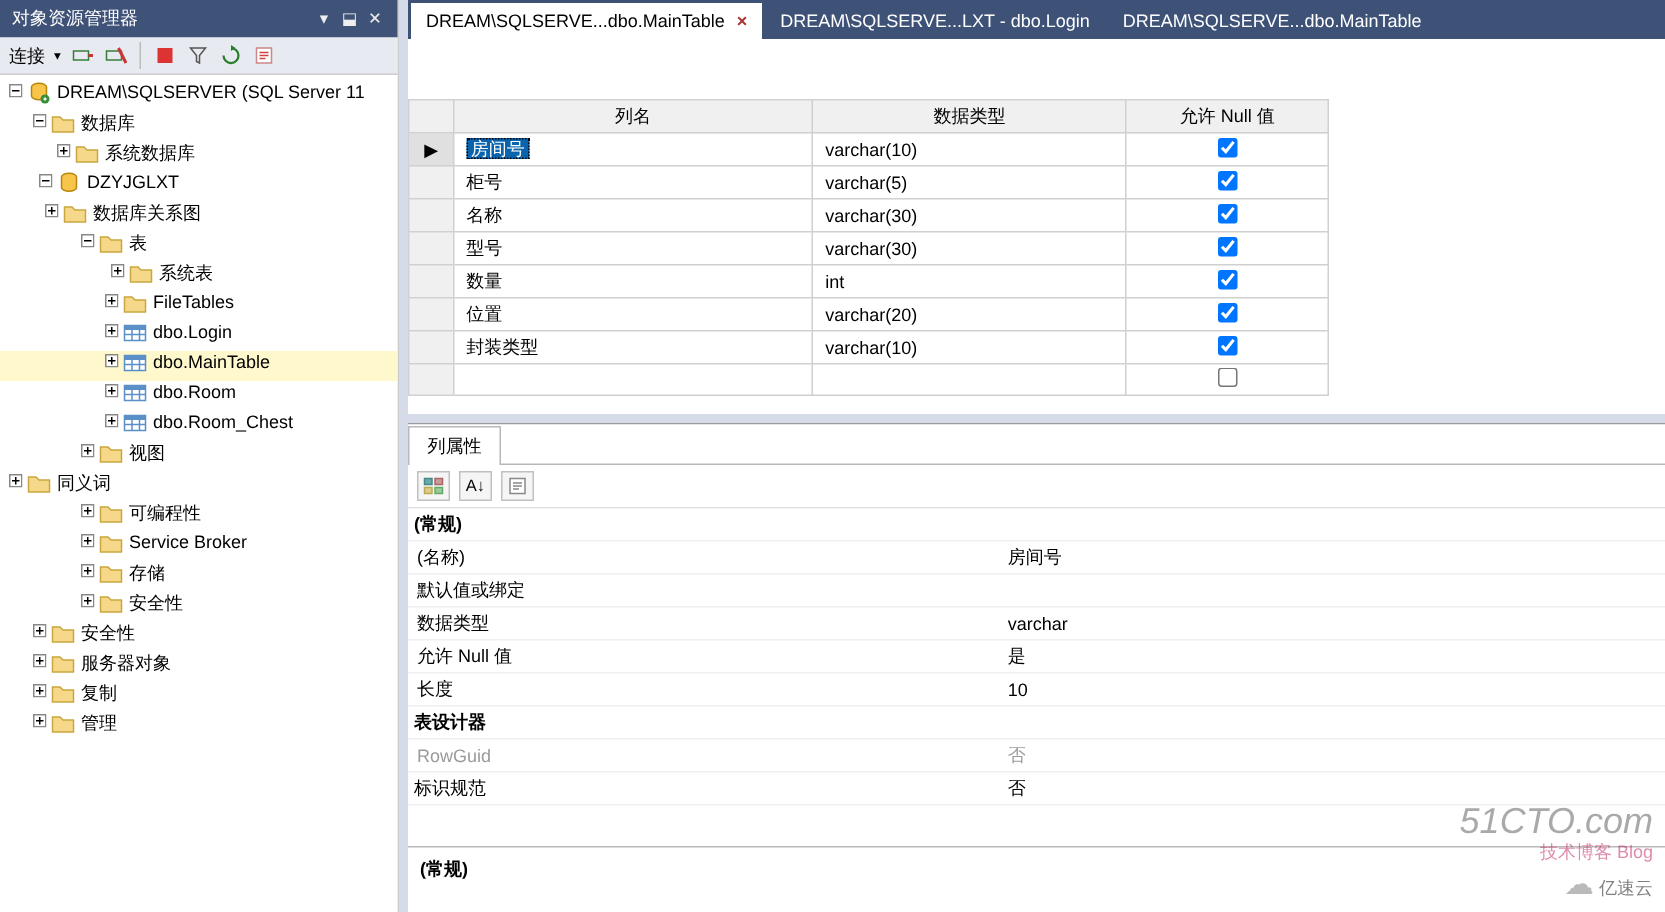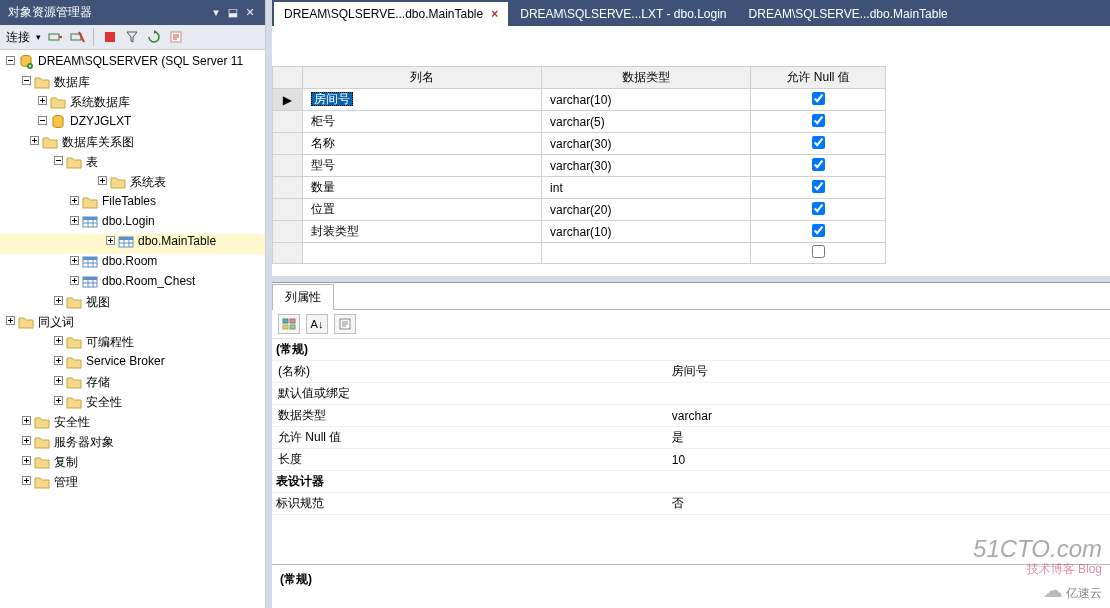--- a/index.html
+++ b/index.html
@@ -169,21 +169,21 @@
                       </span>
                       <span class="icon16">
                         <svg width="16" height="14">
                           <path d="M1 3 h5 l2 2 h7 v8 h-14 z" fill="#f5d88a" stroke="#c9a63f"></path>
                         </svg>
                       </span>
                       <span class="node-label">系统数据库</span>
                     </div>
                   </li>
                 <li>
-                  <div class="node" style="padding-left:36px">
+                  <div class="node" style="padding-left:24px">
                       <span class="twisty">
                         <svg width="9" height="9">
                           <rect x="0.5" y="0.5" width="8" height="8" fill="#fff" stroke="#888"></rect>
                           <path d="M2 4.5 h5" stroke="#000"></path>
                         </svg>
                       </span>
                       <span class="icon16">
                         <svg width="16" height="16">
                           <ellipse cx="8" cy="4" rx="5" ry="2.5" fill="#f6c549" stroke="#b8860b"></ellipse>
                           <path d="M3 4 v7 a5 2.5 0 0 0 10 0 v-7" fill="#f6c549" stroke="#b8860b"></path>
@@ -218,21 +218,21 @@
                           </span>
                           <span class="icon16">
                             <svg width="16" height="14">
                               <path d="M1 3 h5 l2 2 h7 v8 h-14 z" fill="#f5d88a" stroke="#c9a63f"></path>
                             </svg>
                           </span>
                           <span class="node-label">表</span>
                         </div>
                       <ul>
                         <li>
-                            <div class="node" style="padding-left:96px">
+                            <div class="node" style="padding-left:72px">
                               <span class="twisty">
                                 <svg width="9" height="9">
                                   <rect x="0.5" y="0.5" width="8" height="8" fill="#fff" stroke="#888"></rect>
                                   <path d="M2 4.5 h5 M4.5 2 v5" stroke="#000"></path>
                                 </svg>
                               </span>
                               <span class="icon16">
                                 <svg width="16" height="14">
                                   <path d="M1 3 h5 l2 2 h7 v8 h-14 z" fill="#f5d88a" stroke="#c9a63f"></path>
                                 </svg>
@@ -268,21 +268,21 @@
                                 <svg width="16" height="14">
                                   <rect x="1" y="2" width="14" height="10" fill="#fff" stroke="#5a8fc8"></rect>
                                   <rect x="1" y="2" width="14" height="3" fill="#5a8fc8"></rect>
                                   <path d="M6 2 v10 M11 2 v10 M1 8 h14" stroke="#5a8fc8"></path>
                                 </svg>
                               </span>
                               <span class="node-label">dbo.Login</span>
                             </div>
                           </li>
                         <li>
-                            <div class="node highlight" style="padding-left:104px">
+                            <div class="node highlight" style="padding-left:68px">
                               <span class="twisty">
                                 <svg width="9" height="9">
                                   <rect x="0.5" y="0.5" width="8" height="8" fill="#fff" stroke="#888"></rect>
                                   <path d="M2 4.5 h5 M4.5 2 v5" stroke="#000"></path>
                                 </svg>
                               </span>
                               <span class="icon16">
                                 <svg width="16" height="14">
                                   <rect x="1" y="2" width="14" height="10" fill="#fff" stroke="#5a8fc8"></rect>
                                   <rect x="1" y="2" width="14" height="3" fill="#5a8fc8"></rect>
@@ -622,20 +622,24 @@
                 <td class="pkey">允许 Null 值</td>
                 <td class="pval">是</td>
               </tr>
           <tr>
                 <td class="pkey">长度</td>
                 <td class="pval">10</td>
               </tr>
           <tr class="cat">
                 <td colspan="2"><span class="expander">∨</span><span>表设计器</span></td>
               </tr>
+          <tr class="disabled">
+                <td class="pkey">RowGuid</td>
+                <td class="pval">否</td>
+              </tr>
           <tr>
                 <td class="pkey"><span class="expander">›</span><span>标识规范</span></td>
                 <td class="pval">否</td>
               </tr>
         </tbody>
           </table>
       </div>
       <div class="prop-desc">(常规)</div>
     </div>
   </div>

